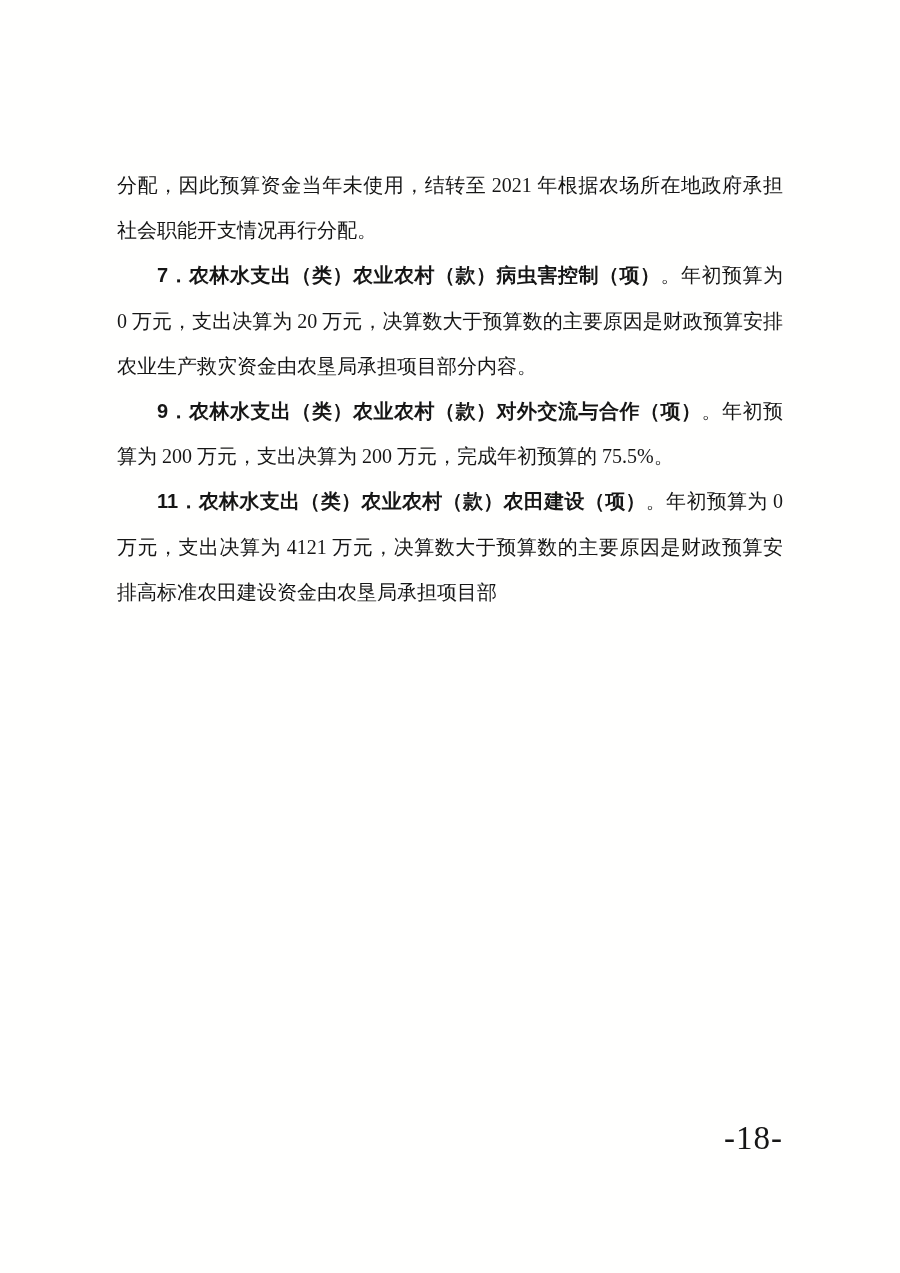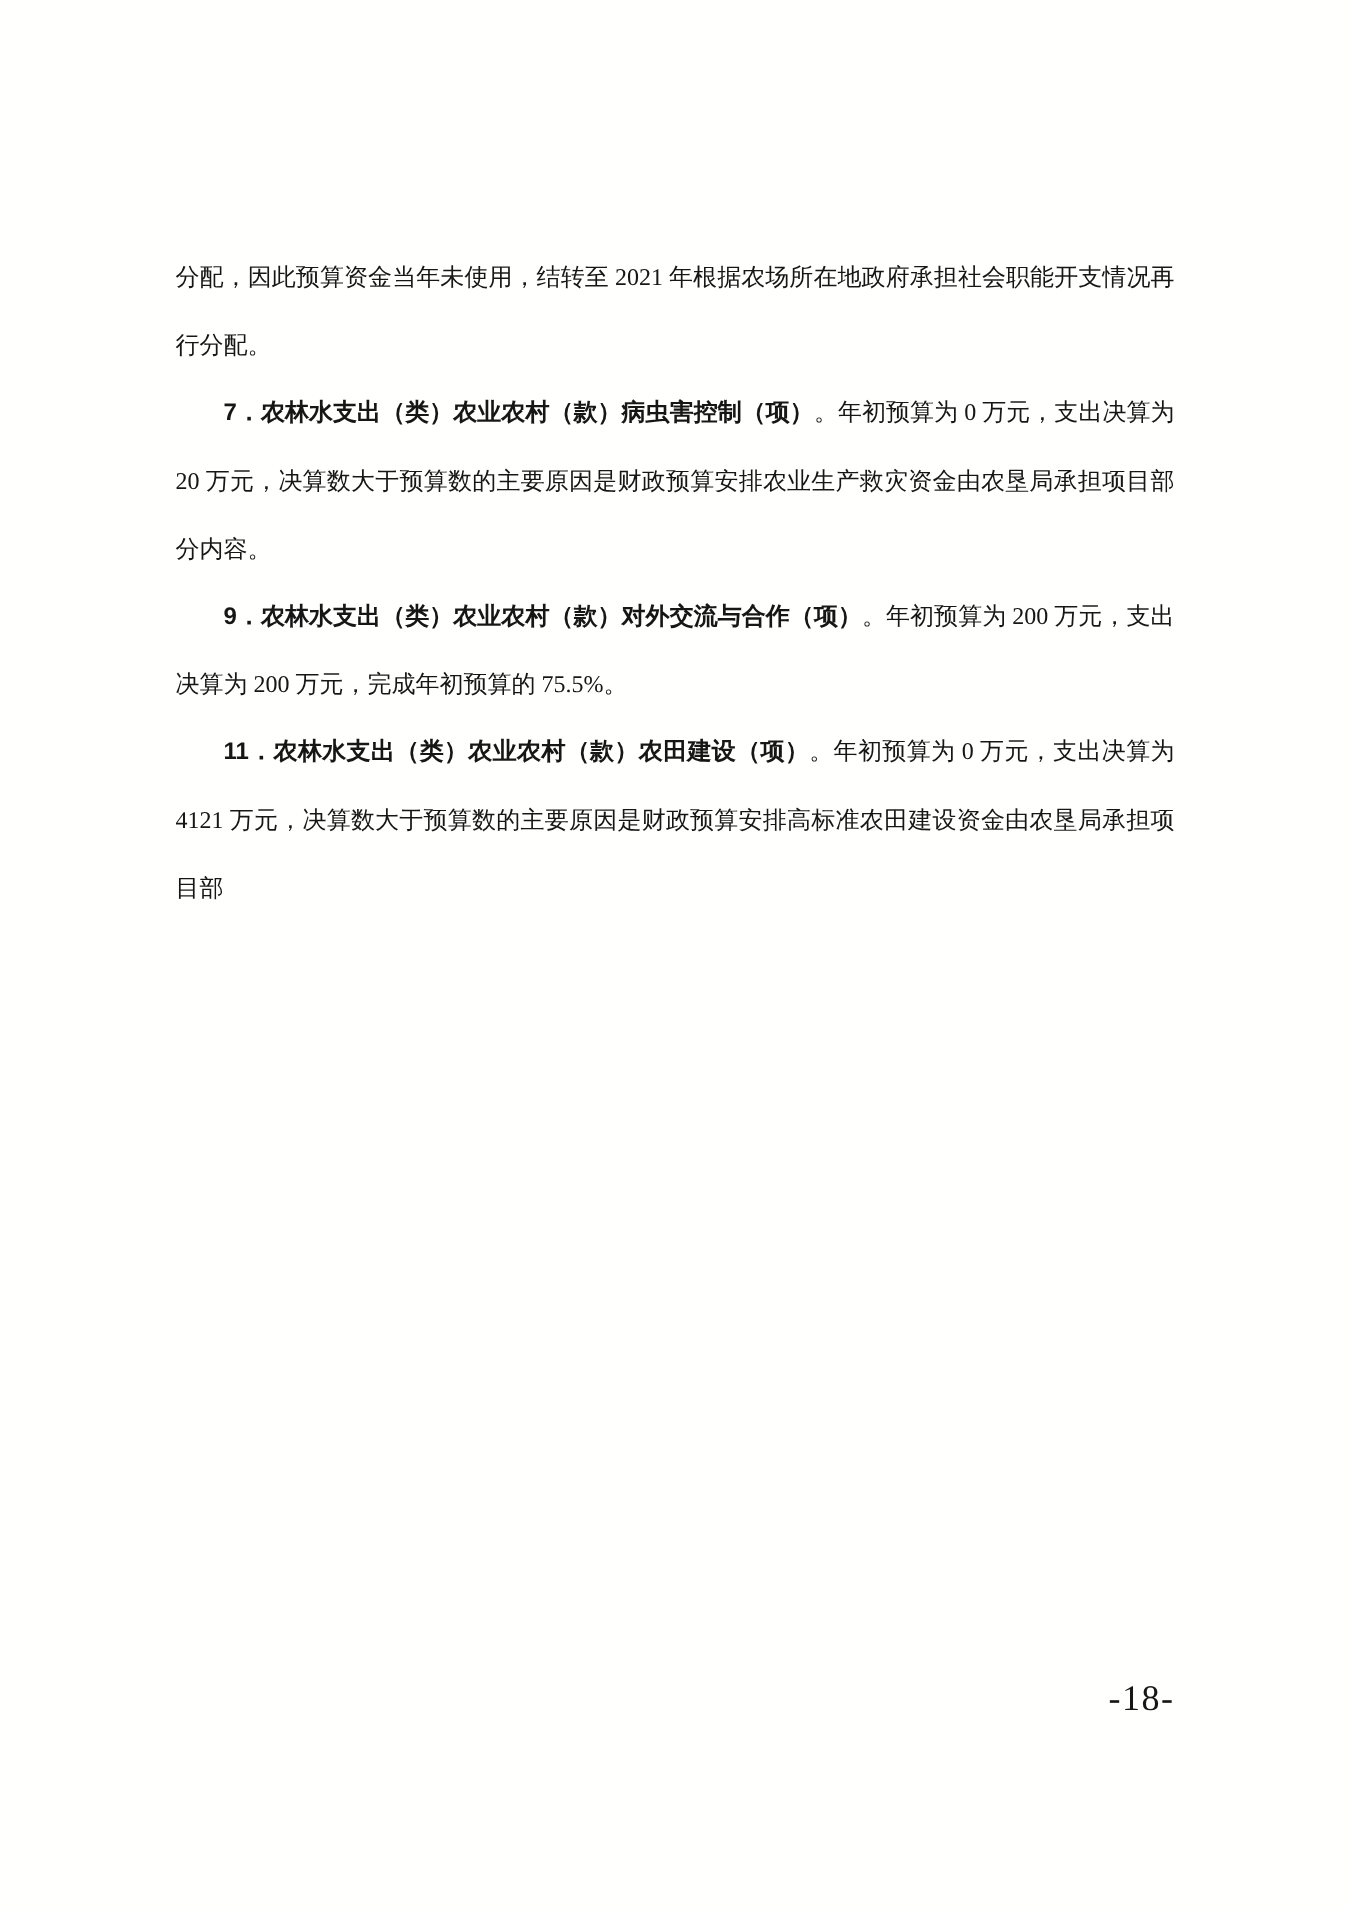--- a/index.html
+++ b/index.html
@@ -23,39 +23,39 @@
   .content {
     position: absolute;
     left: 117px;
     top: 163px;
     width: 666px;
     height: 958px;
     overflow: hidden;
   }
   .para {
     margin: 0;
-    font-size: 16px;
+    font-size: 20px;
     line-height: 45.2px;
     text-align: justify;
     text-justify: inter-ideograph;
     word-break: break-all;
   }
   .para.item {
     text-indent: 2em;
   }
   .item-heading {
     font-weight: 700;
     font-family: "Liberation Sans", "DejaVu Sans", sans-serif;
     margin-top: 30px;
   }
   .page-number {
     position: absolute;
     top: 1120px;
     right: 117px;
-    font-size: 24px;
+    font-size: 33px;
     letter-spacing: 1px;
     color: #161616;
   }
 </style>
 </head>
 <body>
 
 <div class="doc-page">
 
   <div class="content">

